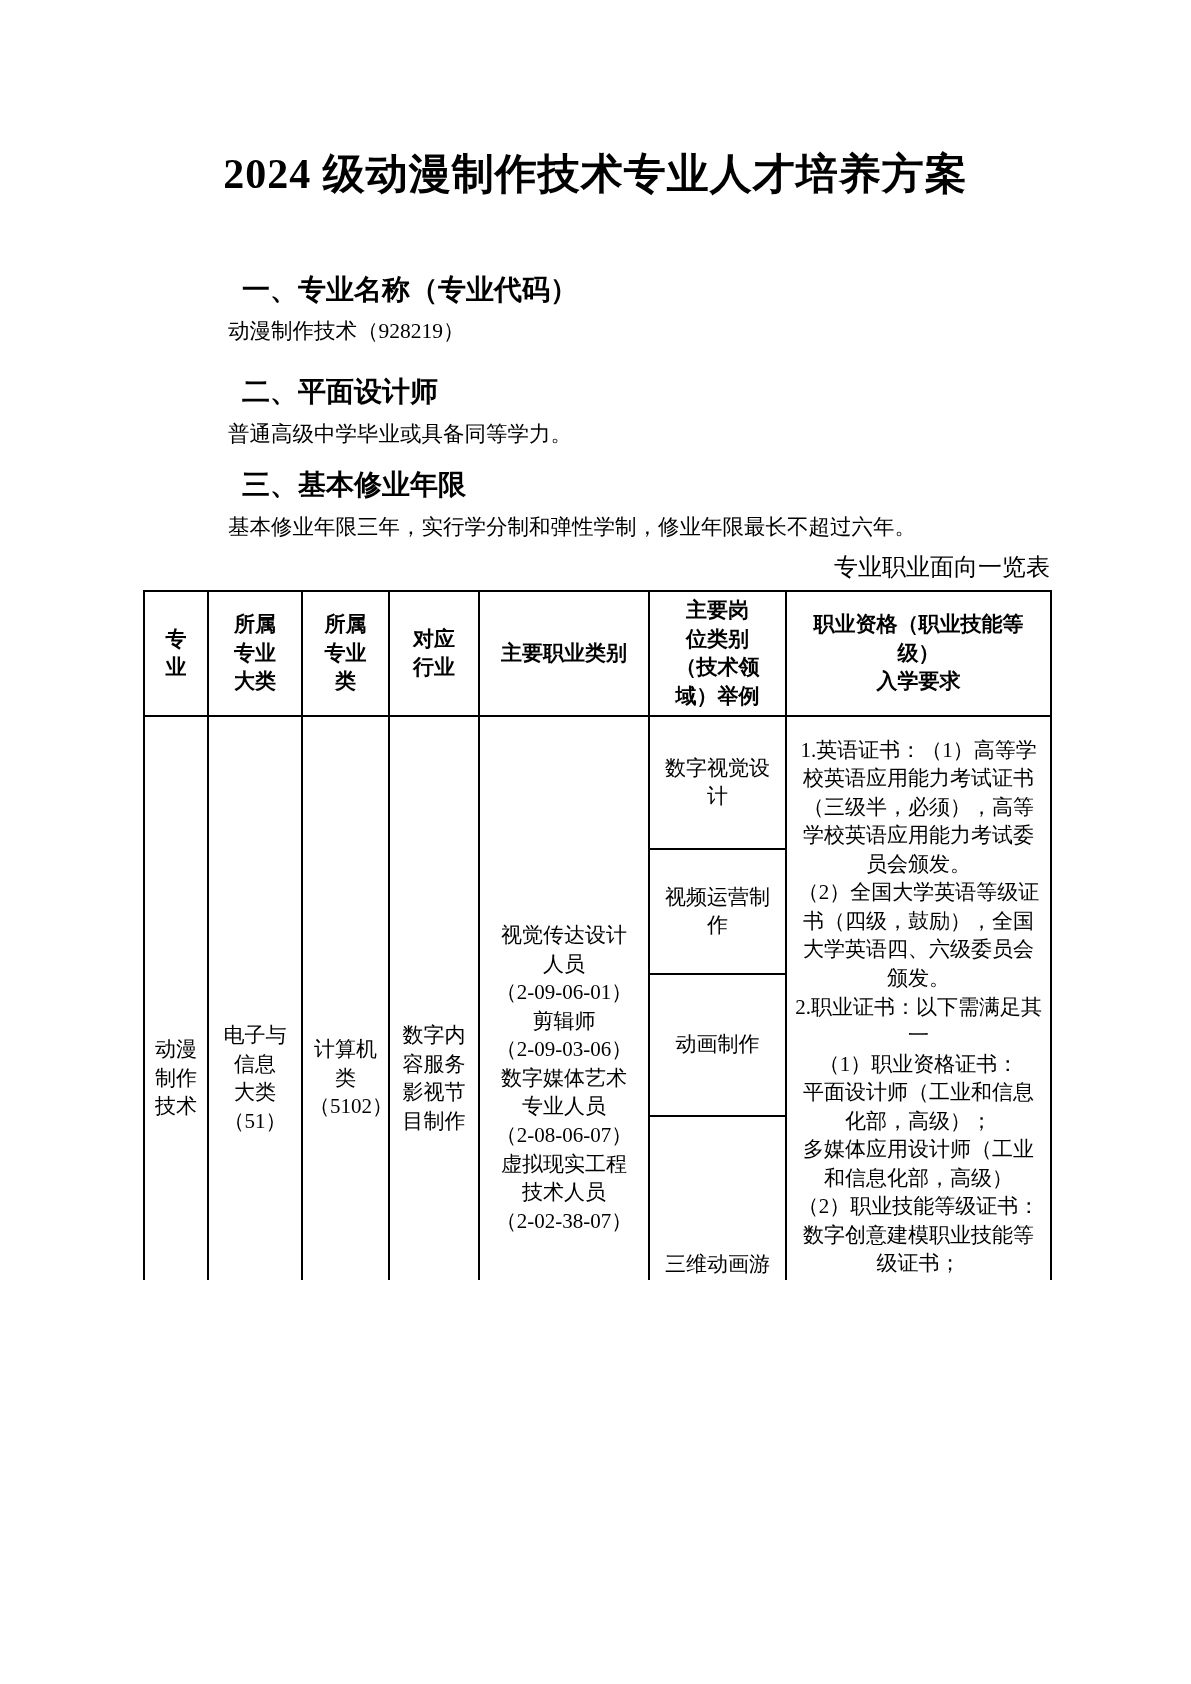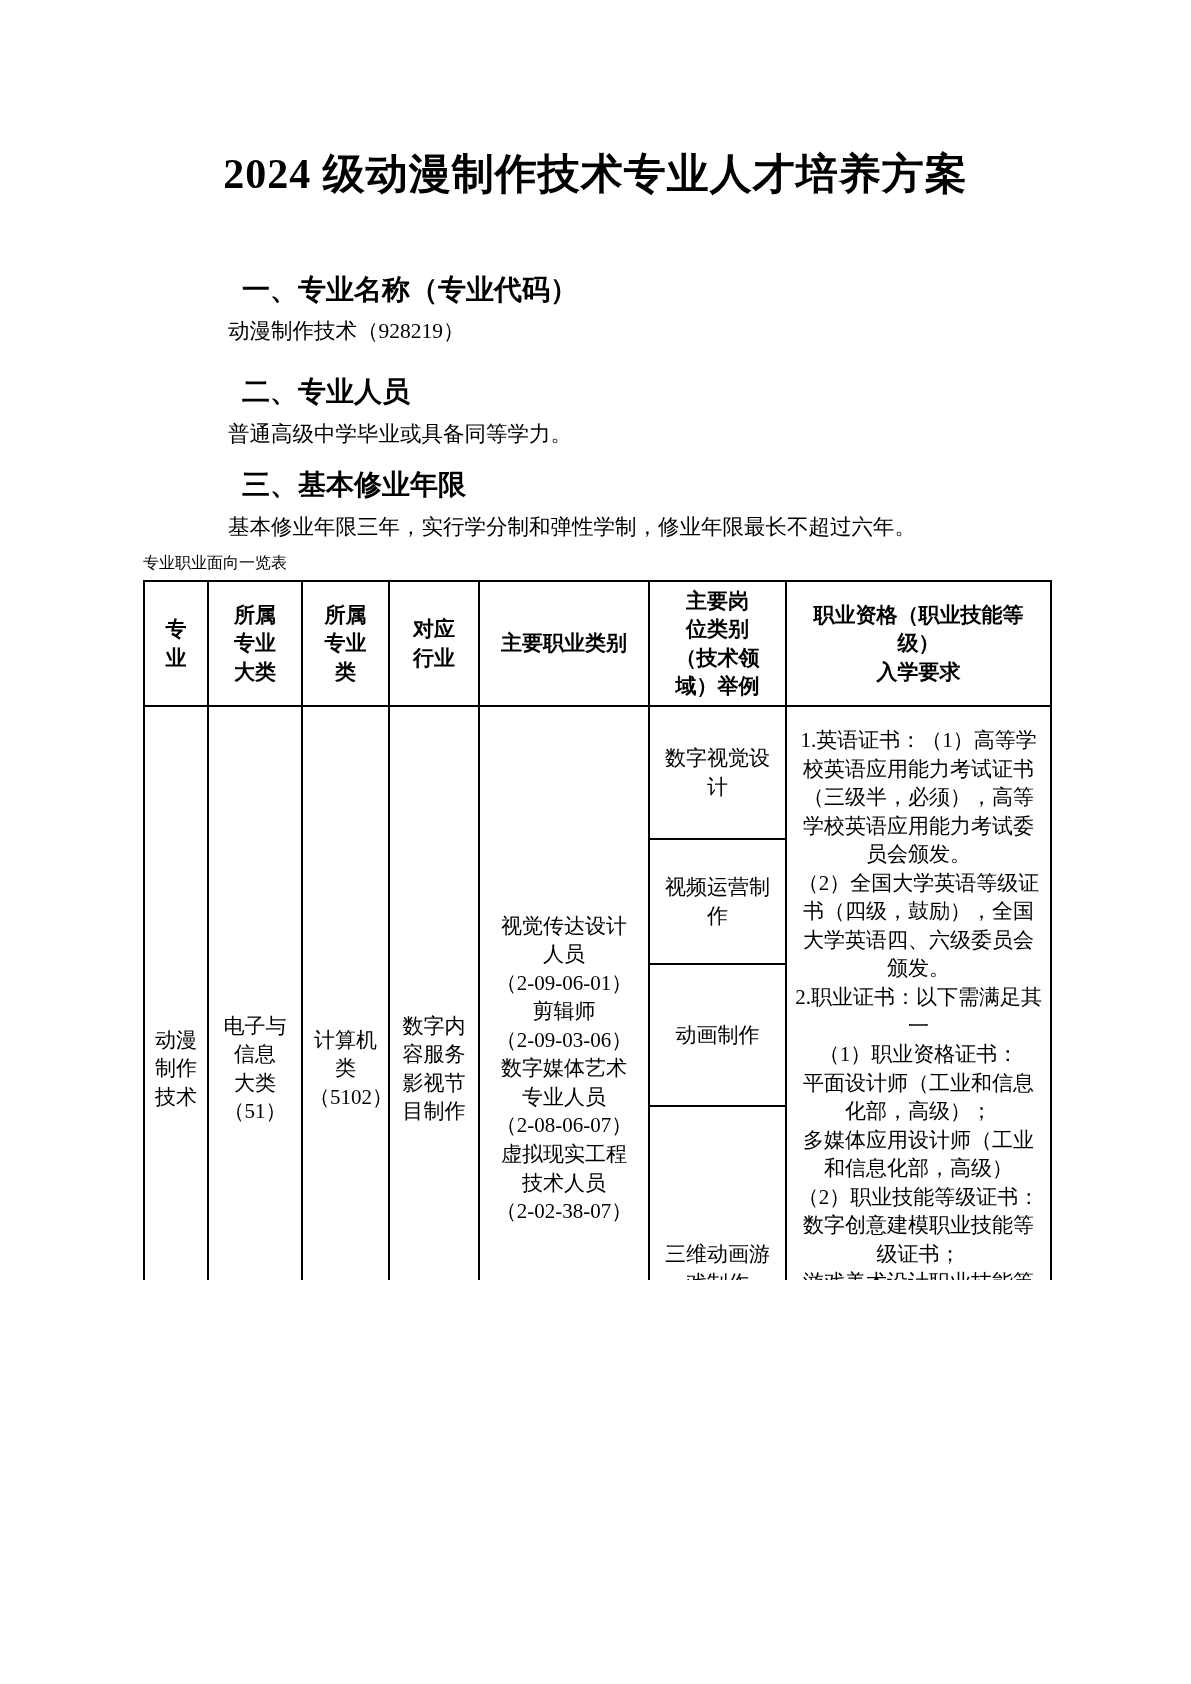--- a/index.html
+++ b/index.html
@@ -44,22 +44,22 @@
     margin-left: 228px;
     margin-right: 140px;
     margin-top: 12px;
     font-size: 21.5px;
     line-height: 1.25;
   }
   .table-caption {
     margin-top: 12px;
     margin-left: 143px;
     width: 907px;
-    text-align: left;
-    font-size: 16px;
+    text-align: right;
+    font-size: 24px;
     line-height: 1.2;
   }
   table.careers {
     margin-top: 8px;
     margin-left: 143px;
     width: 907px;
     border-collapse: collapse;
     table-layout: fixed;
   }
   table.careers th,
@@ -99,21 +99,21 @@
 </head>
 <body>
 
 <div class="page">
 
   <h1 class="doc-title">2024 级动漫制作技术专业人才培养方案</h1>
 
   <h2 class="sec-heading h1">一、专业名称（专业代码）</h2>
   <p class="sec-body">动漫制作技术（928219）</p>
 
-  <h2 class="sec-heading h2">二、专业人员</h2>
+  <h2 class="sec-heading h2">二、平面设计师</h2>
   <p class="sec-body">普通高级中学毕业或具备同等学力。</p>
 
   <h2 class="sec-heading h3">三、基本修业年限</h2>
   <p class="sec-body">基本修业年限三年，实行学分制和弹性学制，修业年限最长不超过六年。</p>
 
 
   <div class="table-caption">专业职业面向一览表</div>
 
   <table class="careers">
     <colgroup>

